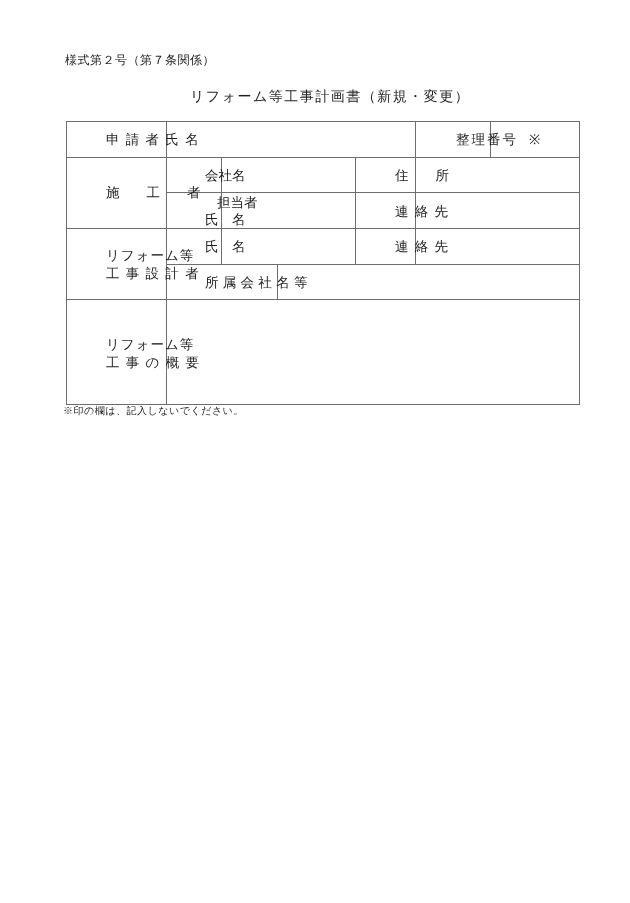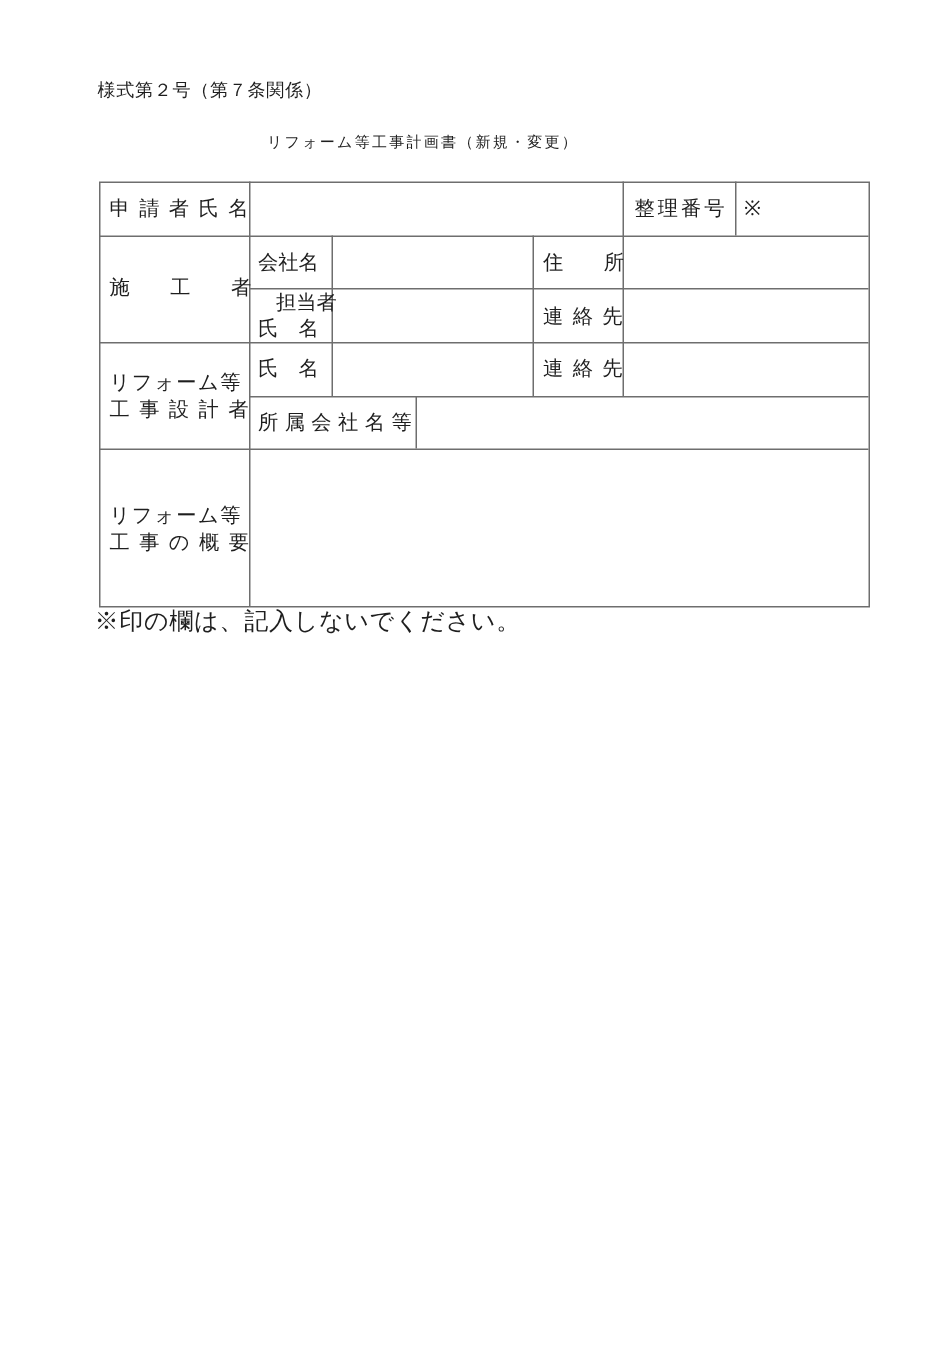--- a/index.html
+++ b/index.html
@@ -2,27 +2,27 @@
 <html><head>
 <meta charset="utf-8">
 <style>
   html, body { margin: 0; padding: 0; }
   body {
     width: 630px; height: 903px; background: #ffffff; position: relative; overflow: hidden;
     font-family: "DejaVu Serif", "Liberation Serif", serif; color: #1e1e1e;
   }
   .abs { position: absolute; }
   .form-id { left: 65px; top: 52px; font-size: 12px; letter-spacing: 0.5px; white-space: nowrap; }
-  .doc-title { left: 178px; top: 88px; font-size: 10px; letter-spacing: 1.5px; white-space: nowrap; }
+  .doc-title { left: 190px; top: 88px; font-size: 14px; letter-spacing: 1.5px; white-space: nowrap; }
   .hline { position: absolute; height: 1px; background: #6e6e6e; }
   .vline { position: absolute; width: 1px; background: #6e6e6e; }
   .frame { position: absolute; left: 66px; top: 121px; width: 512px; height: 282px; border: 1px solid #6e6e6e; }
-  .label { position: absolute; font-size: 13.5px; white-space: nowrap; line-height: 18px; }
+  .label { position: absolute; font-size: 13.5px; white-space: nowrap; line-height: 18px; margin-left: 33px; }
   .cell-input { position: absolute; }
-  .note { left: 63px; top: 404px; font-size: 16px; white-space: nowrap; letter-spacing: 0.5px; }
+  .note { left: 63px; top: 404px; font-size: 10px; white-space: nowrap; letter-spacing: 0.5px; }
 </style>
 </head>
 <body>
 
 <div class="abs form-id">様式第２号（第７条関係）</div>
 <div class="abs doc-title">リフォーム等工事計画書（新規・変更）</div>
 
 <div>
   <div class="frame"></div>
 

